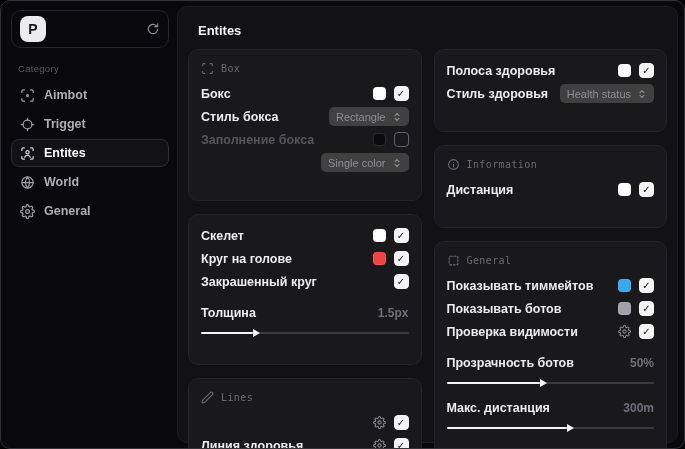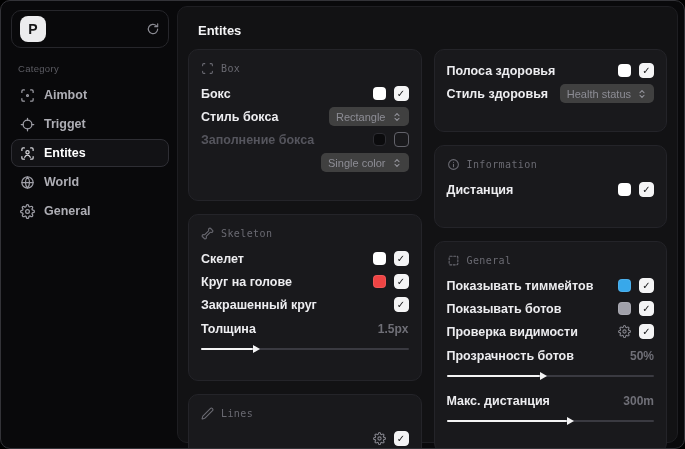--- a/index.html
+++ b/index.html
@@ -39,21 +39,21 @@
   .row .lbl{font-size:12.5px;font-weight:600;color:#ededf0;white-space:nowrap;}
   .row .lbl.dim{color:#55555d;}
   .ctrls{margin-left:auto;display:flex;align-items:center;gap:8px;}
   .swatch{width:13px;height:13px;border-radius:4px;border:1px solid rgba(255,255,255,.10);}
   .check{width:15px;height:15px;border-radius:4px;border:1.5px solid #62626a;display:flex;align-items:center;justify-content:center;}
   .check.on{background:#f4f4f5;border-color:#f4f4f5;}
   .check.on::after{content:"✓";color:#151517;font:700 10px "DejaVu Sans",sans-serif;line-height:1;}
   .dropdown{height:19px;display:flex;align-items:center;gap:6px;background:#404040;border-radius:5px;padding:0 7px;color:#8d8d95;font-size:11px;}
   .dd-chev{display:flex;color:#9a9aa2;}
   .mini-gear{display:flex;color:#85858d;}
-  .slider-block{margin-top:1px;}
+  .slider-block{margin-top:8px;}
   .slider-track{position:relative;height:10px;margin-top:4px;}
   .slider-rail{position:absolute;left:0;right:0;top:4px;height:2px;background:#3a3a41;border-radius:2px;}
   .slider-fill{position:absolute;left:0;top:4px;height:2px;background:#f4f4f5;border-radius:2px;}
   .slider-fill::after{content:"";position:absolute;right:-7px;top:-3px;width:0;height:0;border-left:7px solid #f4f4f5;border-top:4px solid transparent;border-bottom:4px solid transparent;}
   .val{font-size:12px;font-weight:600;color:#6f6f77;}
   svg{display:block;}
 </style>
 </head>
 <body>
 
@@ -173,28 +173,20 @@
                     <svg width="10" height="10" viewBox="0 0 24 24" fill="none" stroke="currentColor" stroke-width="2.5" stroke-linecap="round" stroke-linejoin="round">
                       <path d="m7 15 5 5 5-5M7 9l5-5 5 5"></path>
                     </svg>
                   </span>
               </span>
             </span>
           </div>
         </div>
 
         <div class="card">
-          <div class="sec-head">
-            <span>
-                <svg width="13" height="13" viewBox="0 0 24 24" fill="none" stroke="currentColor" stroke-width="2" stroke-linecap="round" stroke-linejoin="round">
-                  <path d="M17 10c.7-.7 1.69 0 2.5 0a2.5 2.5 0 1 0 0-5 .5.5 0 0 1-.5-.5 2.5 2.5 0 1 0-5 0c0 .81.7 1.8 0 2.5l-7 7c-.7.7-1.69 0-2.5 0a2.5 2.5 0 0 0 0 5c.28 0 .5.22.5.5a2.5 2.5 0 1 0 5 0c0-.81-.7-1.8 0-2.5Z"></path>
-                </svg>
-              </span>
-            <span class="sec-title">Skeleton</span>
-          </div>
           <div class="row">
             <span class="lbl">Скелет</span>
             <span class="ctrls">
               <span class="swatch" style="background: rgb(255, 255, 255);"></span>
               <span class="check on"></span>
             </span>
           </div>
           <div class="row">
             <span class="lbl">Круг на голове</span>
             <span class="ctrls">

